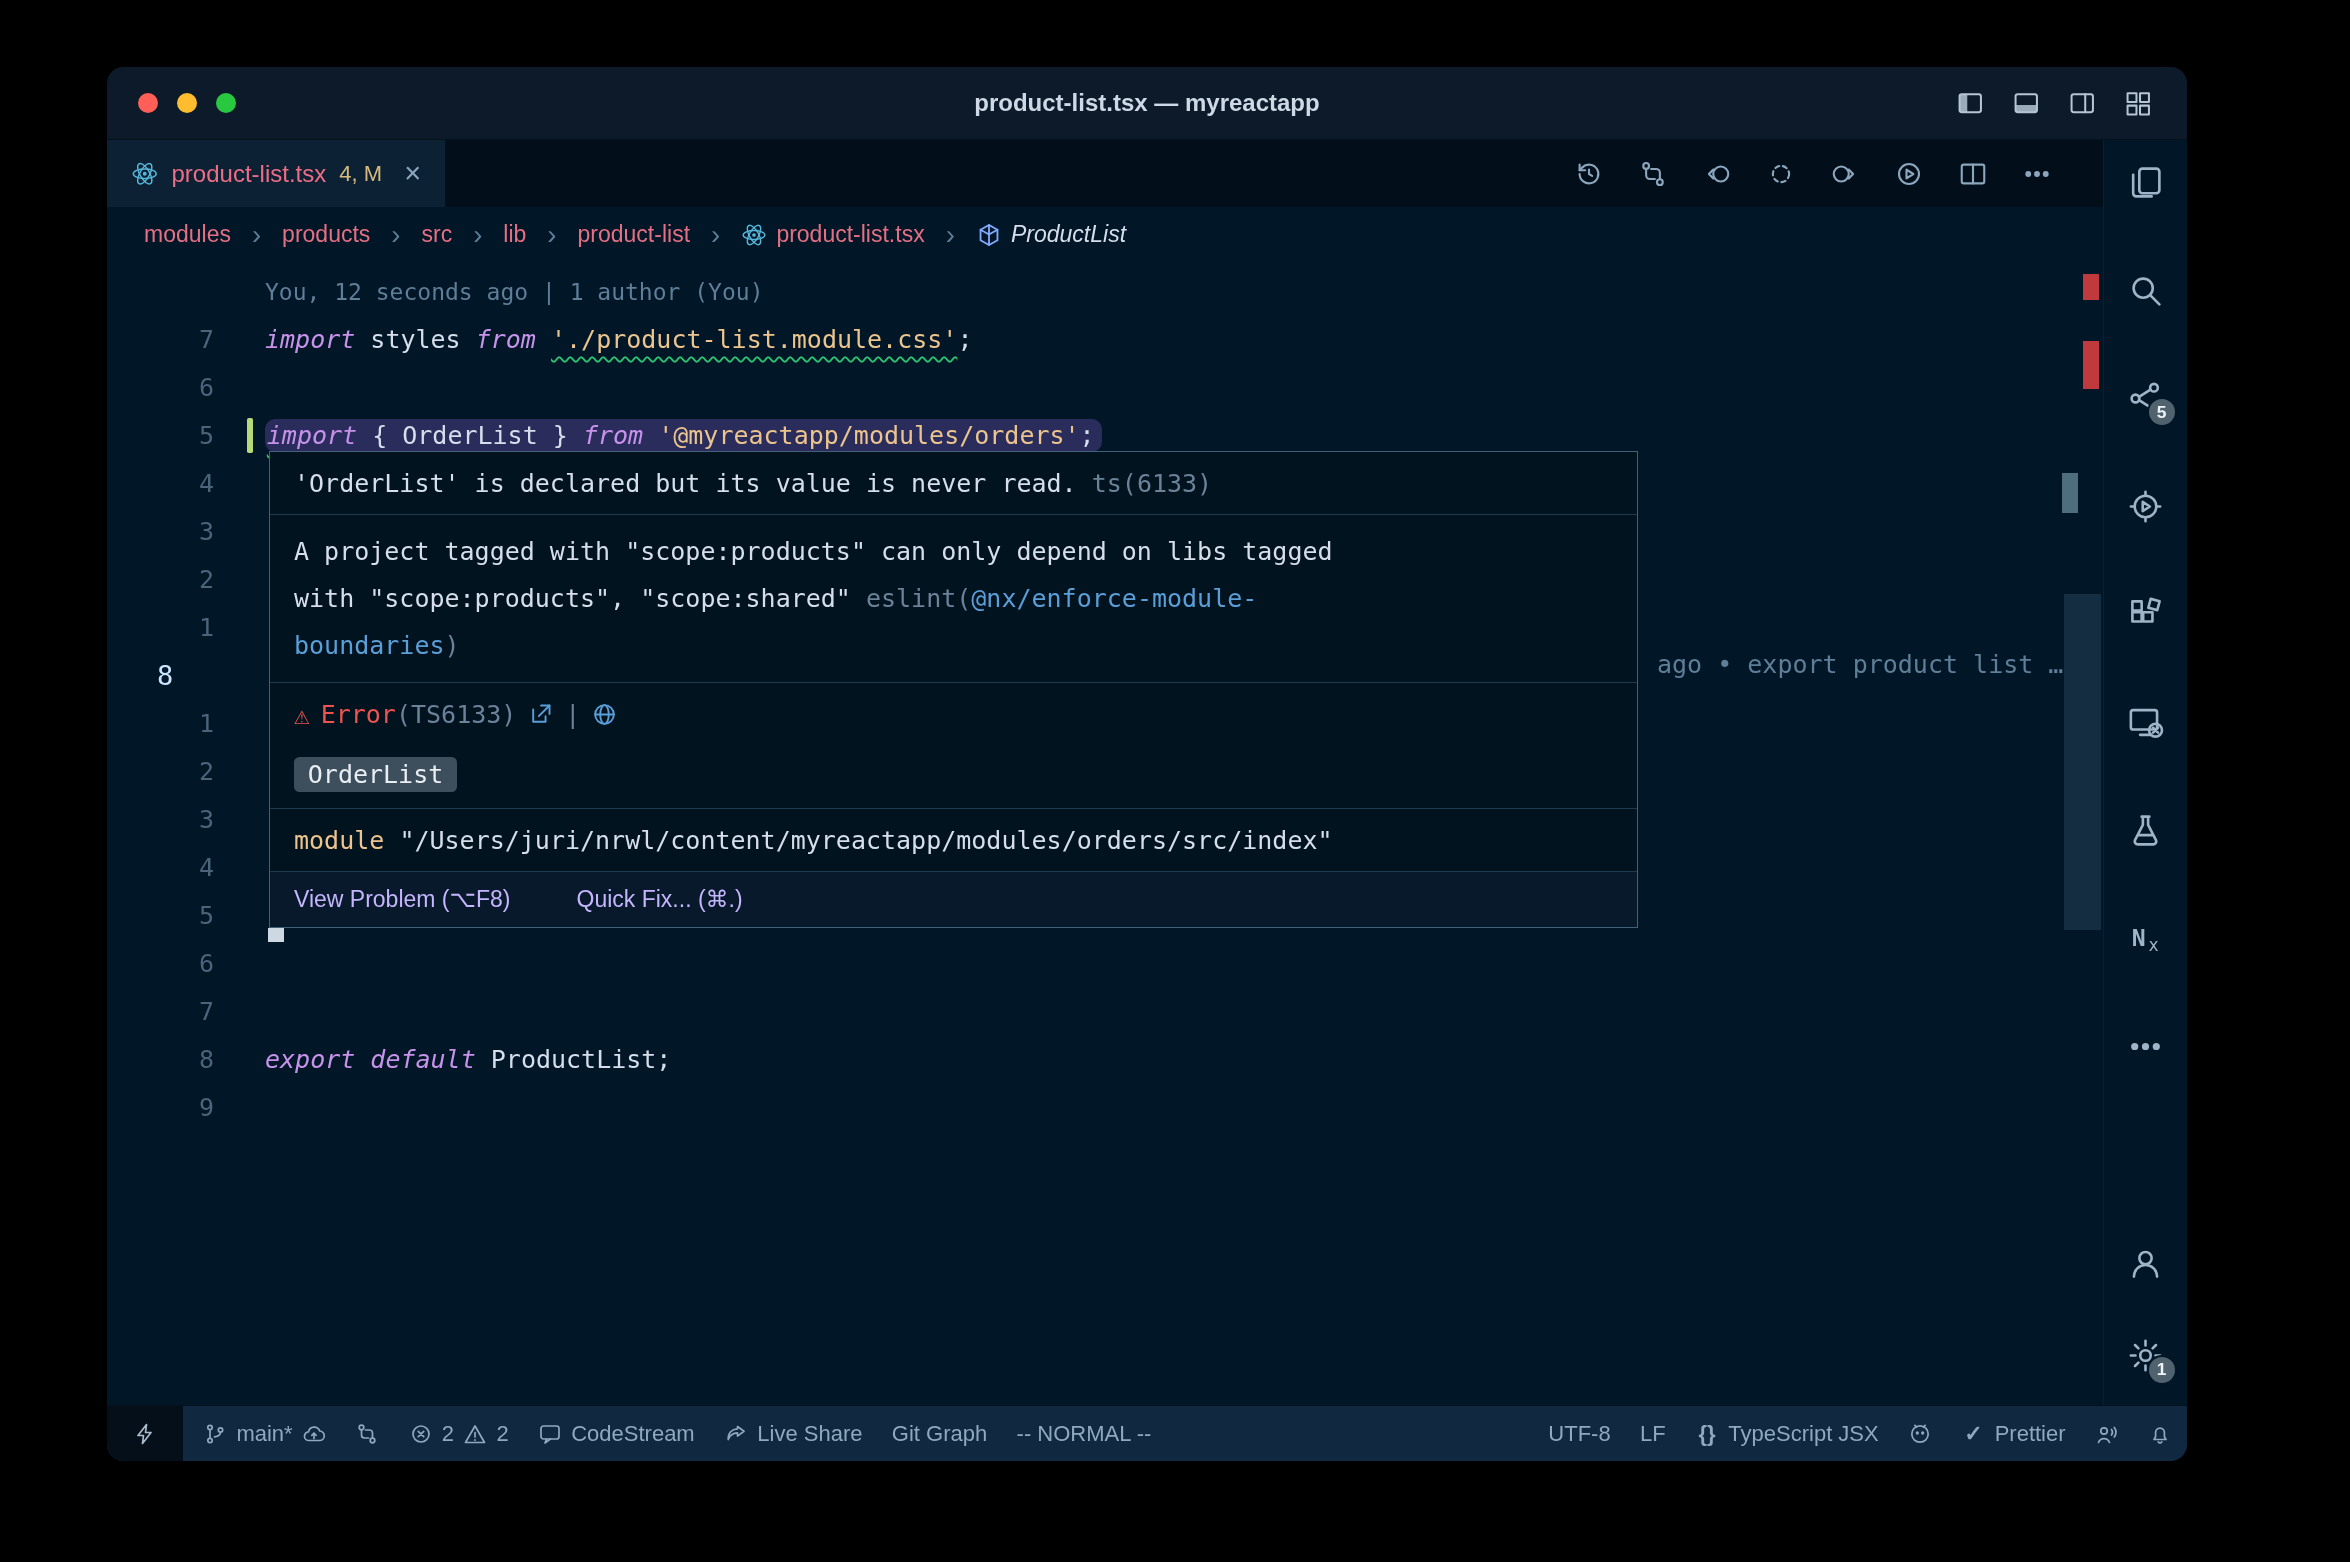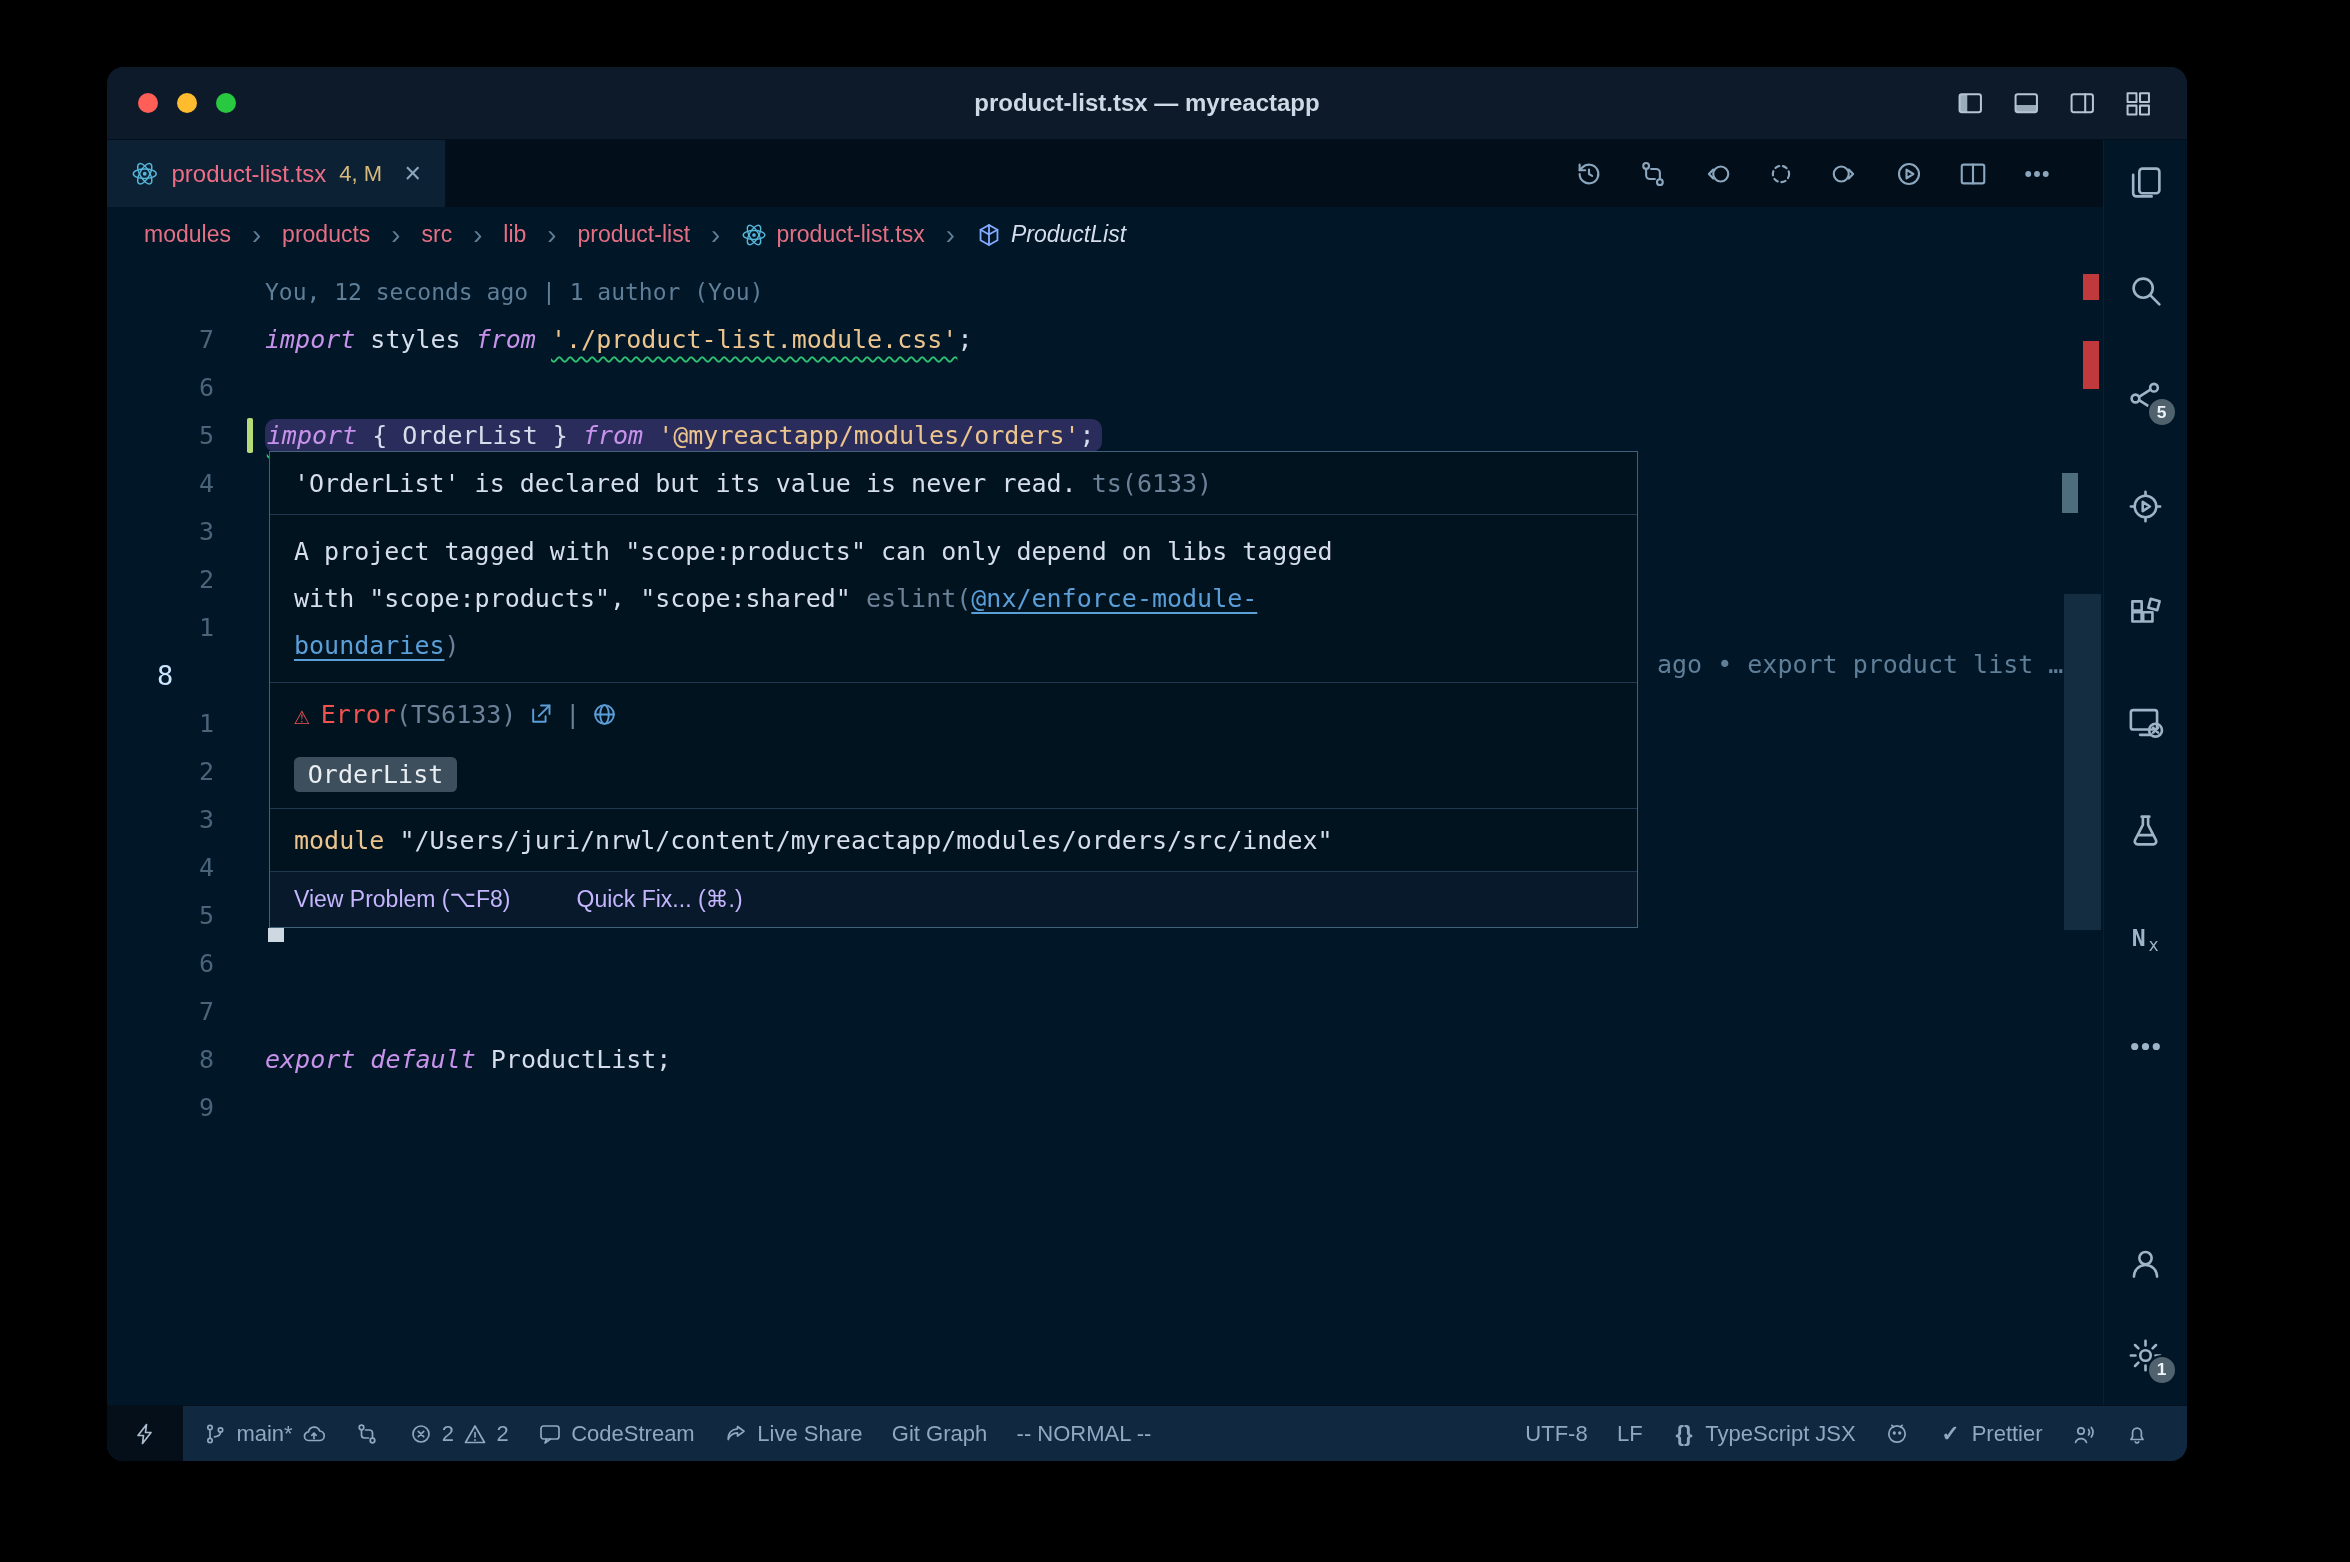--- a/index.html
+++ b/index.html
@@ -61,21 +61,21 @@
   .mark.err1{right:3.7px;width:16.5px;top:12px;height:26px;background:#c0393d;}
   .mark.err2{right:3.7px;width:16.5px;top:79px;height:48px;background:#c0393d;}
   .mark.sel{left:1.8px;width:16.5px;top:211px;height:40px;background:#4e6e7e;}
   .thumb{position:absolute;right:1.8px;width:37px;top:332px;height:336px;background:rgba(110,150,190,.18);}
   
   .hover{position:absolute;left:162px;top:189px;width:1369px;background:#021320;border:1.8px solid #41607a;
          font-family:"DejaVu Sans Mono",monospace;color:#d6deeb;z-index:5;}
   .hv-sec{padding:16.5px 24px;border-bottom:1.8px solid #1d3a50;font-size:25px;}
   .hv-sec.wrap{line-height:47px;padding:13px 24px;}
   .hv-dim{color:#6b8299;}
-  .hv-link{color:#5b9fd8;text-decoration:underline;text-underline-offset:4.6px;cursor:pointer;}
+  .hv-link{color:#5b9fd8;text-underline-offset:4.6px;cursor:pointer;}
   .hv-errrow{display:flex;align-items:center;gap:11px;}
   .warn-tri{color:#ef5350;font-size:26px;}
   .err-red{color:#ef5350;}
   .hv-icon{color:#5b9fd8;width:27px;height:27px;cursor:pointer;}
   .hv-badgerow{margin-top:27.5px;display:flex;align-items:center;gap:4px;}
   .badge-code{background:#3d4e5c;color:#e9eef3;padding:2.8px 13.8px;border-radius:5.5px;}
   .hv-footer{display:flex;gap:66px;padding:13.8px 24px;background:#07192a;
              font:23px "Liberation Sans",sans-serif;color:#c4b5fd;}
   .hv-footer span{cursor:pointer;}
   .grip{position:absolute;left:-1.8px;bottom:-15.6px;width:15.6px;height:13.8px;background:#cdd8e2;}
@@ -88,21 +88,21 @@
   .ab-spacer{flex:1;}
   .ab-item.b1{margin-bottom:48px;}
   .ab-item.b2{margin-bottom:27.5px;}
   .ab-badge{position:absolute;right:-9.2px;bottom:-7.3px;min-width:30px;height:30px;border-radius:15.6px;
             background:#51626f;color:#eef3f7;font:700 17.4px "Liberation Sans",sans-serif;
             display:flex;align-items:center;justify-content:center;border:2.8px solid #011627;}
   
   .statusbar{height:56px;flex:none;background:#102840;display:flex;align-items:stretch;
              font-size:22px;color:#8ea9c0;border-top:0.9px solid #04101c;}
   .sb-left{display:flex;align-items:stretch;flex:1;min-width:0;}
-  .sb-right{display:flex;align-items:stretch;padding-right:23px;}
+  .sb-right{display:flex;align-items:stretch;padding-right:0;}
   .sb-item{display:flex;align-items:center;gap:9.2px;padding:0 14.7px;white-space:nowrap;cursor:pointer;}
   .sb-item .icon{width:24px;height:24px;}
   .sb-item.block{background:#050f1a;padding:0 26px;color:#a8bccd;margin-right:5.5px;}
 </style>
 </head>
 <body>
 
 <div class="window">
 
   <div class="titlebar">

